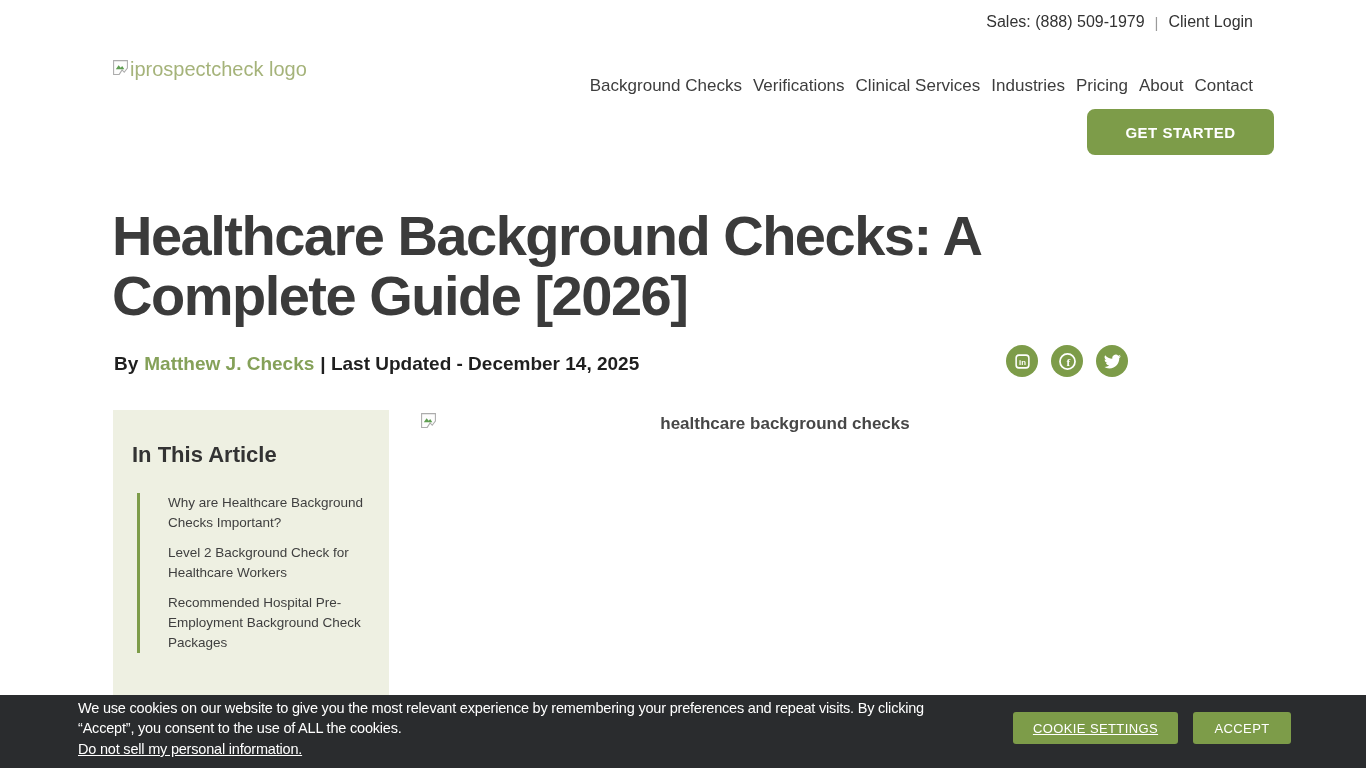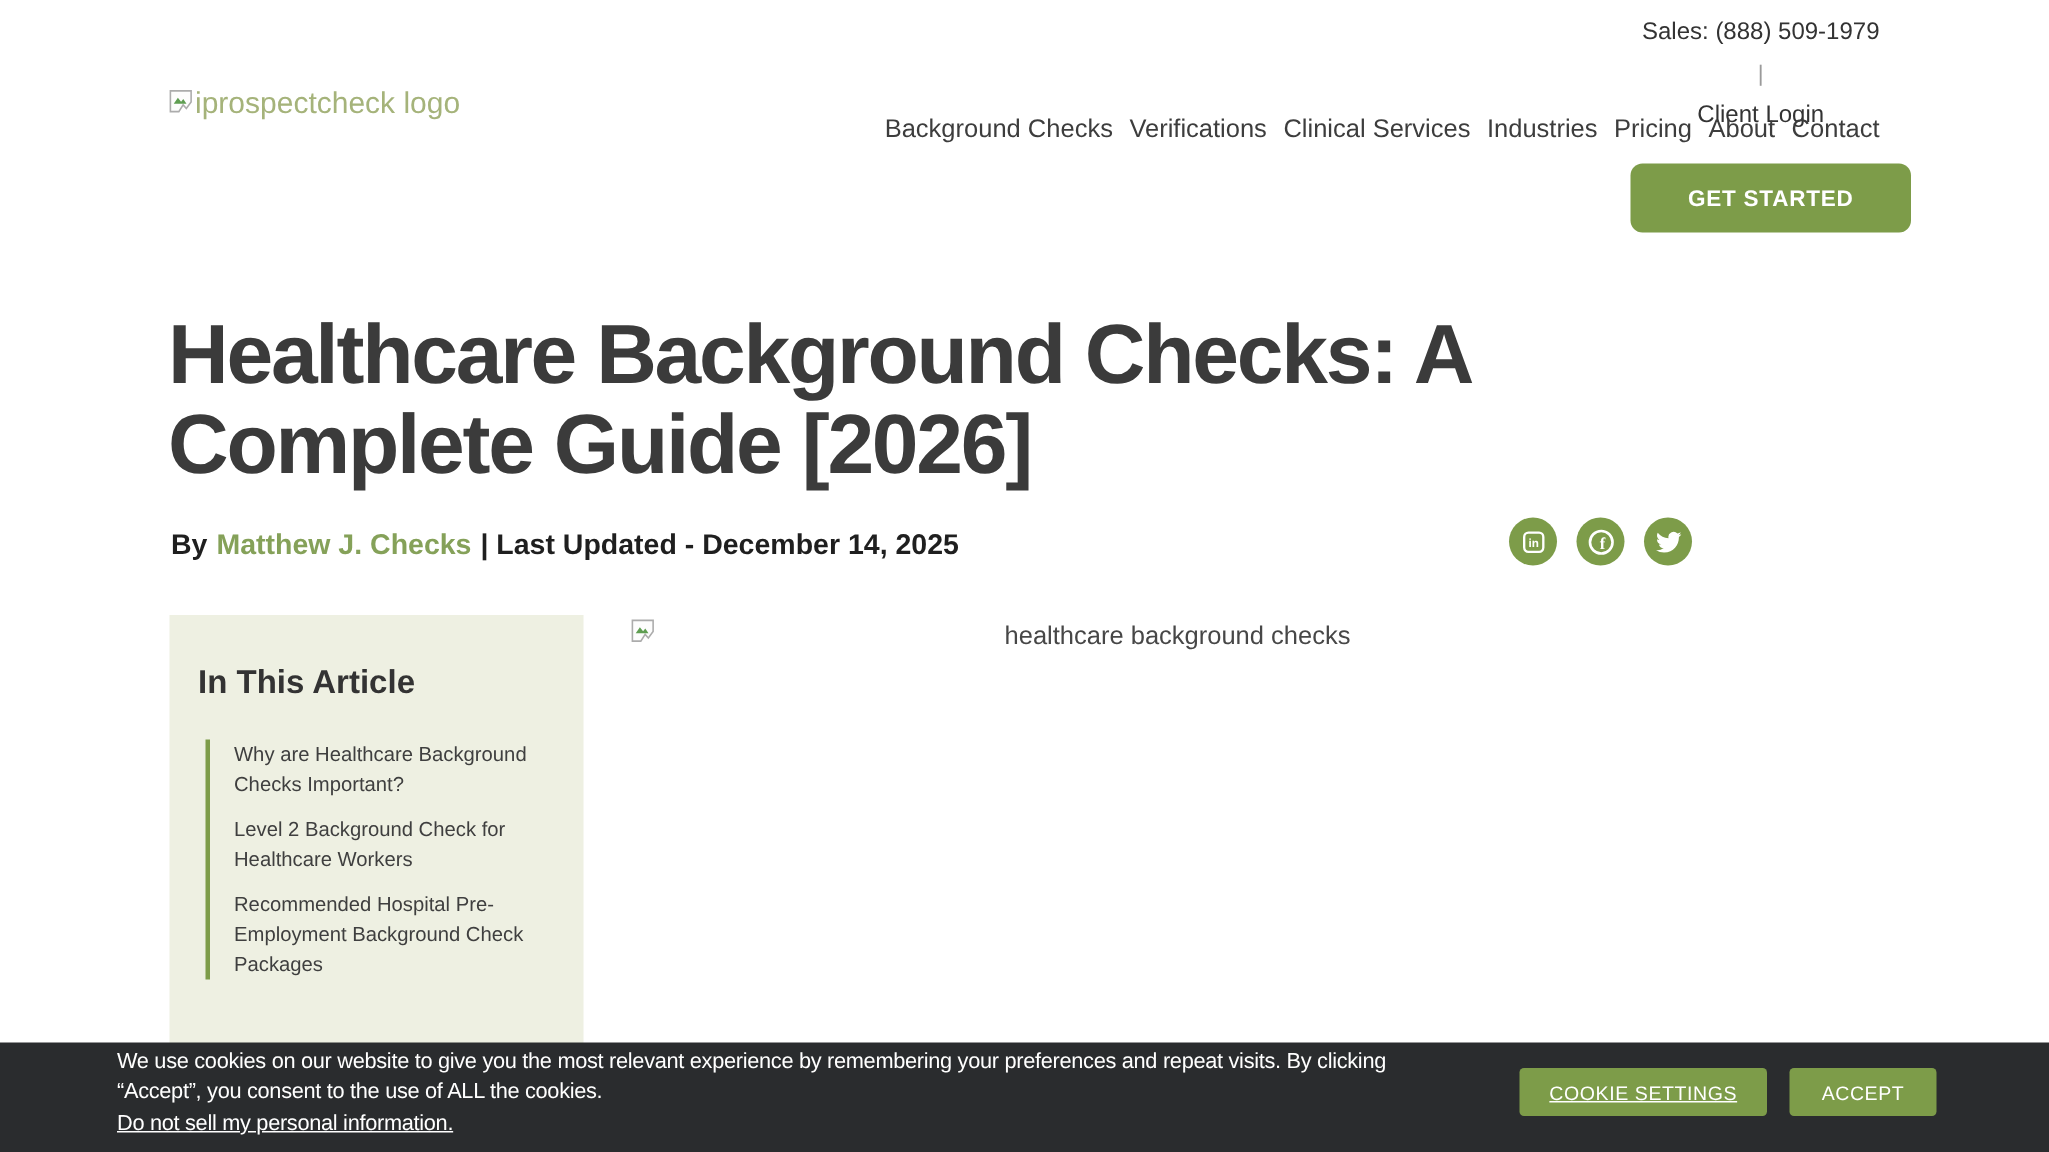--- a/index.html
+++ b/index.html
@@ -7,21 +7,21 @@
   body {
     width: 1366px; height: 768px; position: relative; overflow: hidden;
     background: #ffffff;
     font-family: "Liberation Sans", sans-serif;
     color: #3f3f3f;
   }
 
   
   .topbar {
     position: absolute; top: 13px; right: 113px;
-    font-size: 16px; color: #333; display: flex; align-items: center; gap: 10px; flex-direction: column;
+    font-size: 16px; color: #333; display: flex; align-items: center; gap: 10px;
   }
   .topbar .sep { color: #9a9a9a; font-size: 15px; }
   .topbar span { cursor: default; }
 
   
   .logo {
     position: absolute; left: 112px; top: 58px;
     display: flex; align-items: flex-start; gap: 1px;
     color: var(--logo-green, #a5b37a); font-size: 20px; line-height: 22px;
     cursor: pointer;
@@ -69,29 +69,29 @@
   .sidebar {
     position: absolute; left: 113px; top: 410px; width: 276px; height: 358px;
     background: var(--sidebar-bg, #eef0e2);
   }
   .toc-heading {
     margin: 32px 0 0 19px; font-size: 22px; font-weight: bold; color: #333;
   }
   .toc-list {
     margin: 25px 25px 0 24px;
     border-left: 3px solid var(--brand-green, #7d9c49);
-    padding-left: 16px;
+    padding-left: 28px;
     display: flex; flex-direction: column; gap: 10px;
   }
   .toc-item { font-size: 13.5px; line-height: 20px; color: #3f3f3f; cursor: pointer; }
 
   
   .hero { position: absolute; left: 420px; top: 410px; width: 730px; }
   .hero .broken-img-icon { position: absolute; left: 0; top: 2px; }
-  .hero-alt { text-align: center; padding-top: 4px; font-size: 17px; color: #474747; }
+  .hero-alt { text-align: center; padding-top: 4px; font-size: 17px; color: #474747; font-weight: bold; }
 
   
   .cookie-banner {
     position: absolute; left: 0; top: 695px; width: 1366px; height: 73px;
     background: var(--banner-bg, #2a2c2e); z-index: 10;
     color: var(--banner-text, #ffffff);
   }
   .cookie-msg {
     position: absolute; left: 78px; top: 4px; width: 895px;
     font-size: 14.5px; line-height: 19.5px; letter-spacing: -0.2px;

